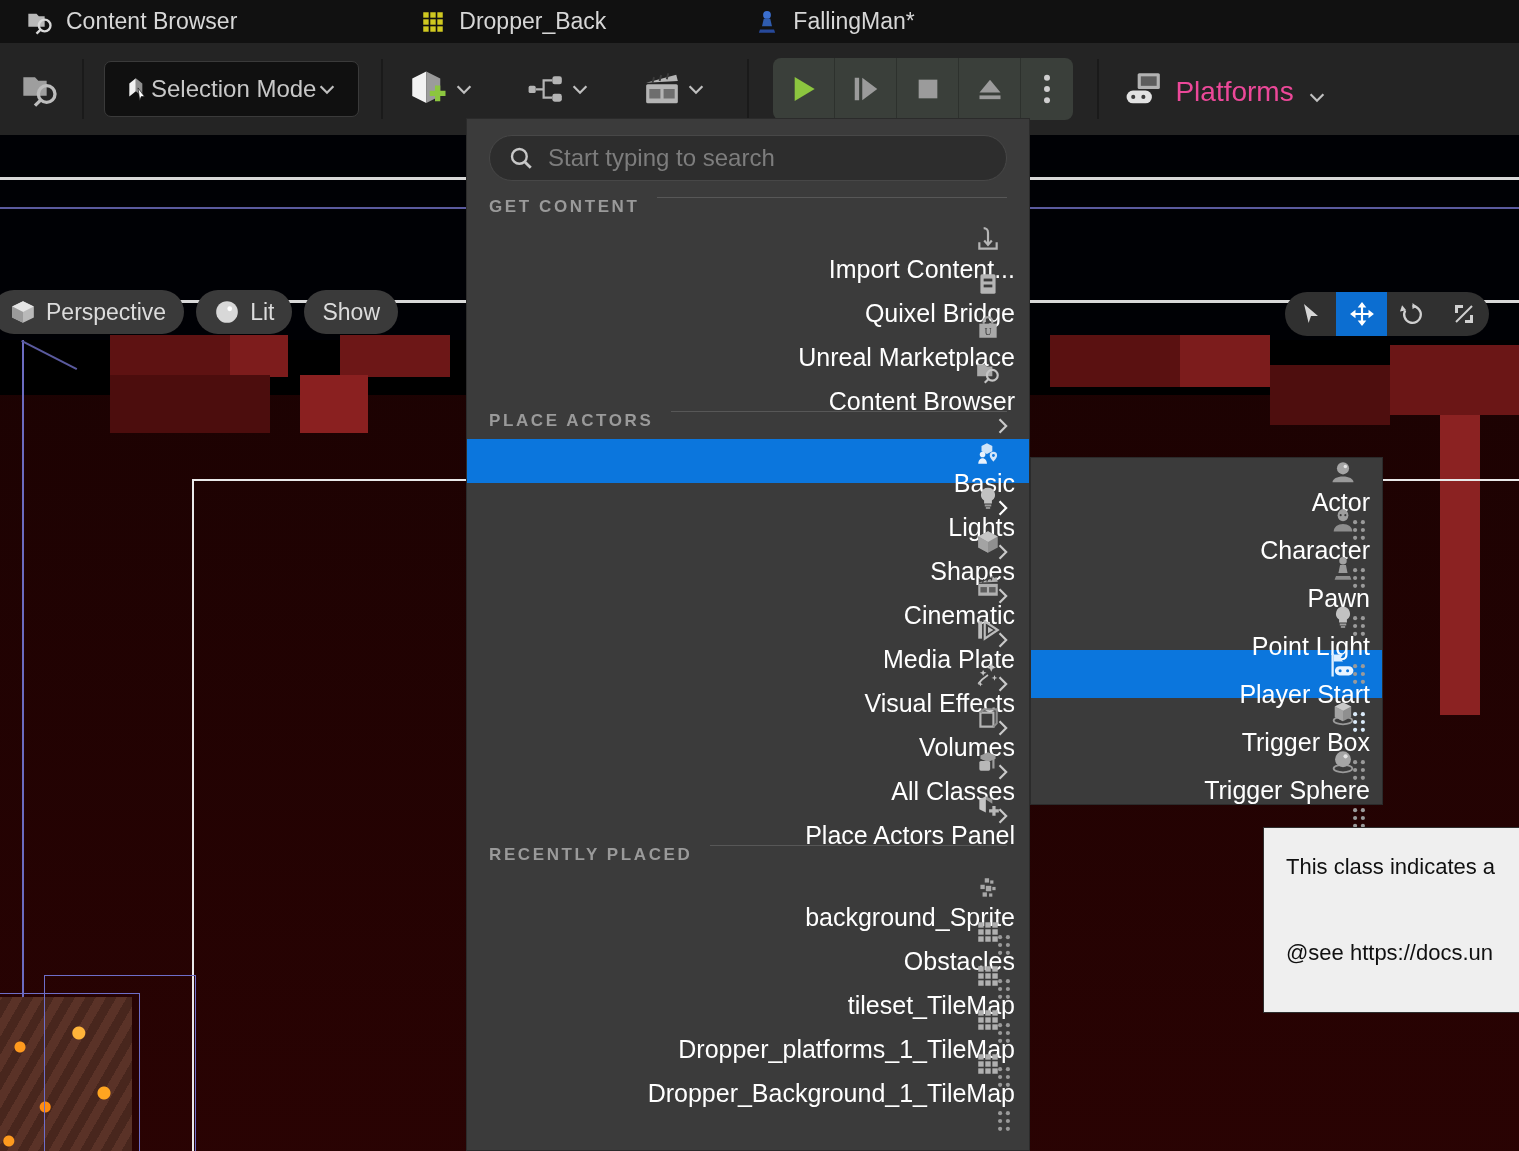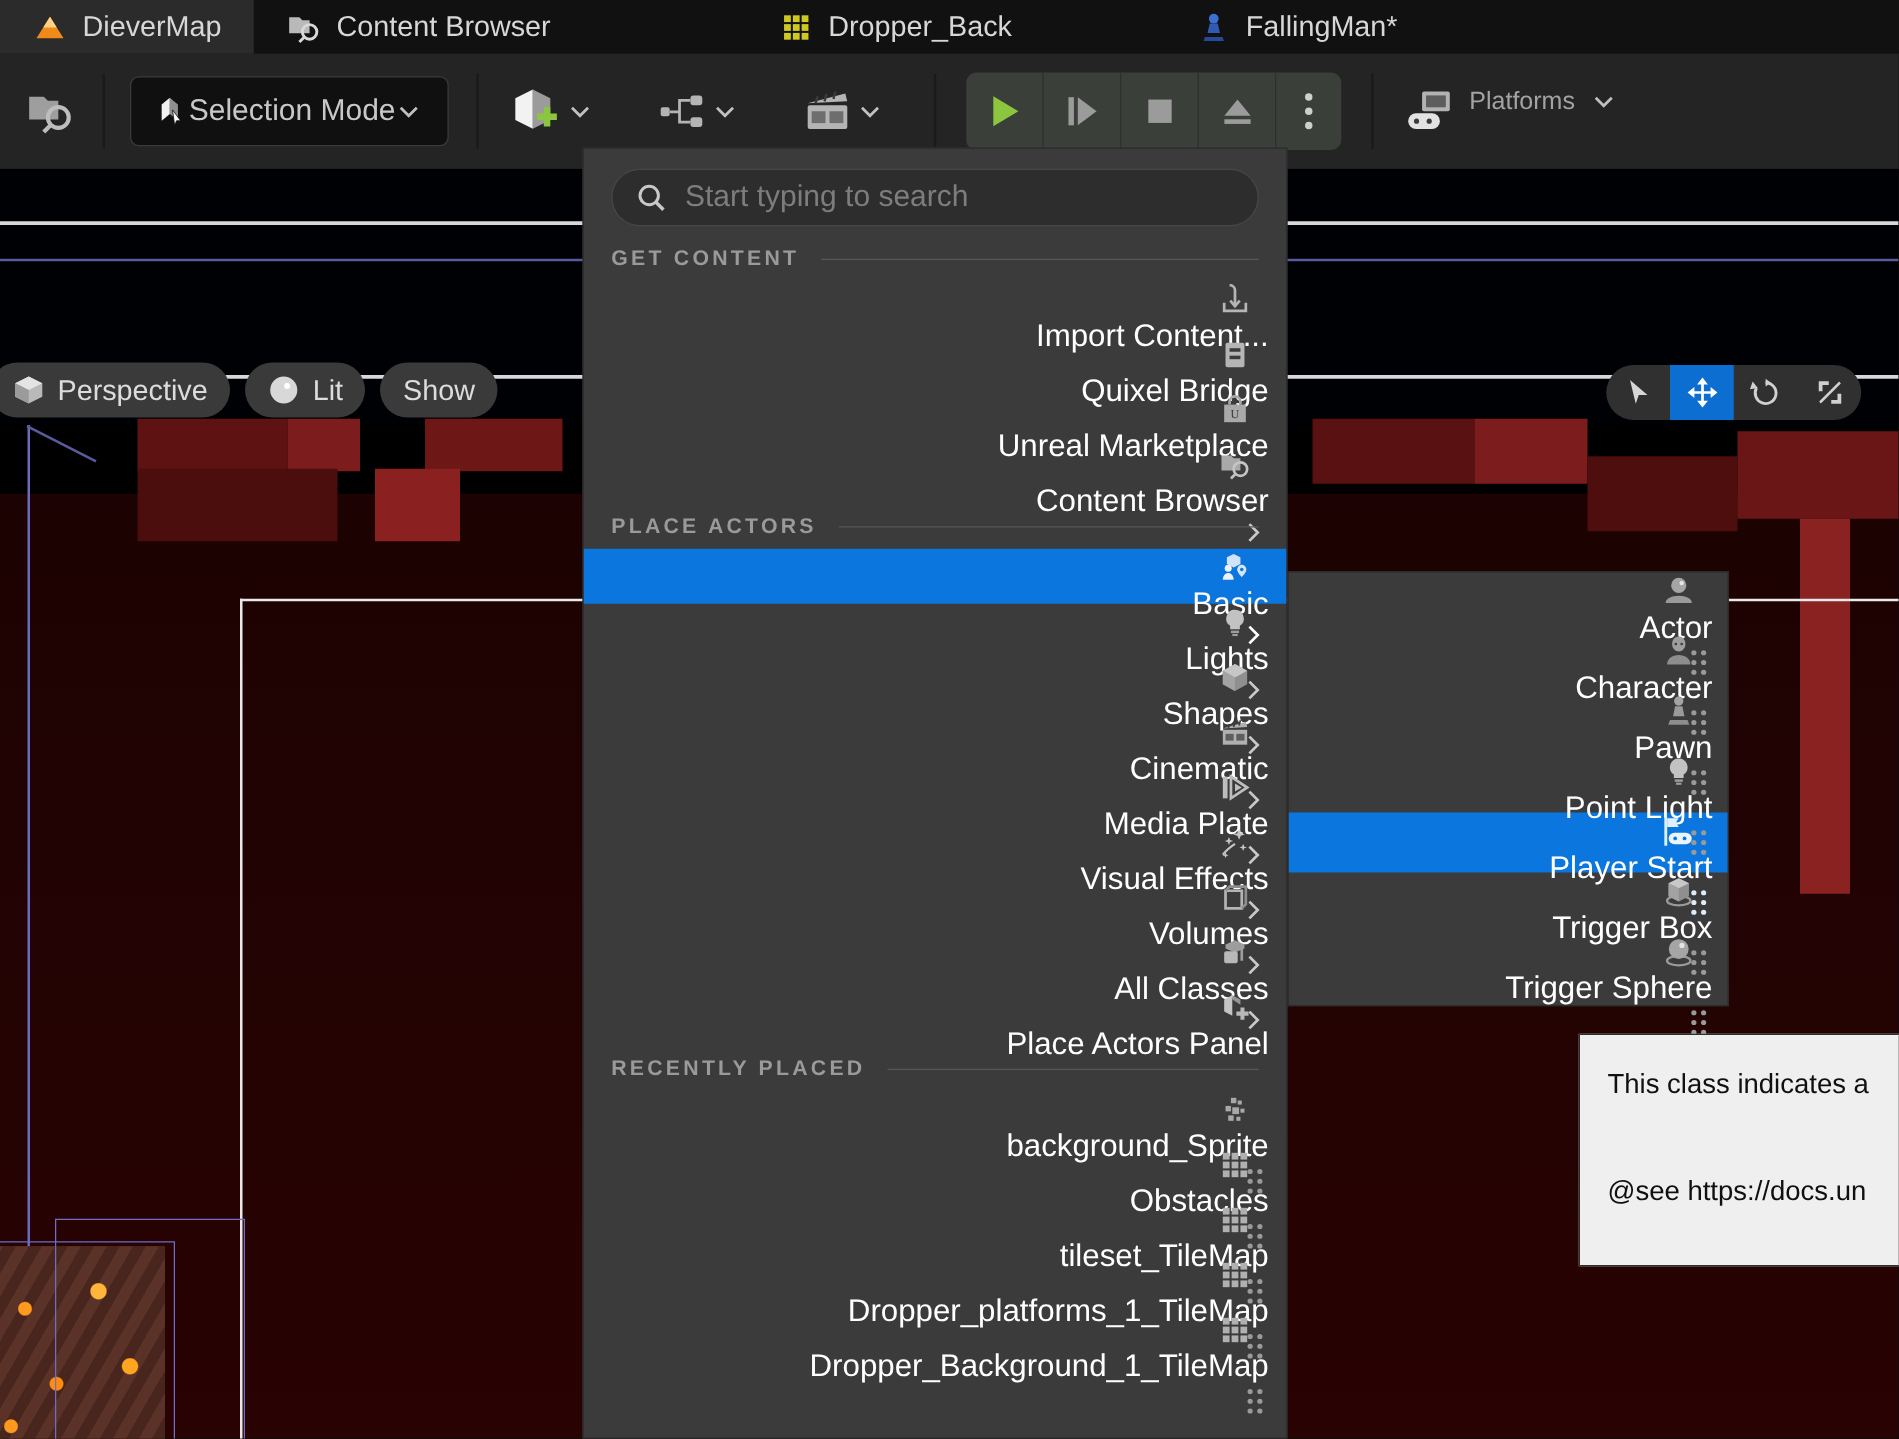--- a/index.html
+++ b/index.html
@@ -117,22 +117,22 @@
     display: flex; align-items: stretch; height: 62px;
     background: #3a3f3a; border-radius: 8px; overflow: hidden;
     margin-left: 22px;
   }
   .play-cell {
     width: 62px; display: flex; align-items: center; justify-content: center;
     border-right: 1px solid #2d312d;
   }
   .play-cell:last-child { border-right: 0; width: 52px; }
   .platforms-btn {
-    display: flex; align-items: flex-start; gap: 12px;
-    color: #a3a3a3; font-size: 20px; margin-left: 24px;
+    display: flex; align-items: flex-end; gap: 12px;
+    color: #ec4899; font-size: 28px; margin-left: 24px;
   }
 
   
   .vp-left {
     position: absolute; left: -8px; top: 155px;
     display: flex; align-items: center; gap: 12px;
   }
   .vp-pill {
     display: flex; align-items: center; gap: 10px;
     height: 44px; padding: 0 18px;
@@ -164,21 +164,21 @@
     height: 46px; padding: 0 18px;
     background: #2d2d2d; border: 1px solid #474747; border-radius: 23px;
   }
   .search-box input {
     flex: 1; background: transparent; border: 0; outline: 0;
     color: #d8d8d8; font-size: 24px; font-family: inherit;
   }
   .search-box input::placeholder { color: #7d7d7d; }
 
   .section-head {
-    display: flex; align-items: center; gap: 18px;
+    display: flex; align-items: flex-start; gap: 18px;
     padding: 10px 22px 8px 22px;
     color: #9a9a9a; font-size: 17px; letter-spacing: 2.6px; font-weight: 600;
   }
   .section-head .rule { flex: 1; height: 1px; background: #575757; }
 
   .m-item {
     display: flex; align-items: flex-end;
     height: 44px; padding: 0 14px 0 22px;
     color: #ffffff; white-space: nowrap; flex-direction: column;
   }
@@ -303,29 +303,20 @@
         <svg class="ico-svg" width="24" height="24" viewBox="0 0 24 24">
             <path d="M3 3h8v3H6v5H3z" fill="#d0d0d0"></path>
             <path d="M21 21h-8v-3h5v-5h3z" fill="#d0d0d0"></path>
             <path d="M20 4 4 20" stroke="#d0d0d0" stroke-width="2"></path>
           </svg>
       </div>
     </div>
   </div>
 
   <div id="tabbar">
-    <div class="tab active">
-      <span class="tab-icon">
-        <svg class="ico-svg" width="26" height="26" viewBox="0 0 24 24">
-            <path d="M2 20 12 4l10 16z" fill="#f08a18"></path>
-            <path d="M12 4 17 12h-10z" fill="#ffd08a"></path>
-          </svg>
-      </span>
-      <span>DieverMap</span>
-    </div>
     <div class="tab">
       <span class="tab-icon">
         <svg class="ico-svg" width="28" height="28" viewBox="0 0 24 24">
           <path d="M2 5h7l2 2h5v9H2z" fill="#b9b9b9"></path>
           <circle cx="16" cy="15" r="5" fill="none" stroke="#d8d8d8" stroke-width="2"></circle>
           <path d="M12.5 18.5 9 22" stroke="#d8d8d8" stroke-width="2"></path>
         </svg>
       </span>
       <span>Content Browser</span>
     </div>

